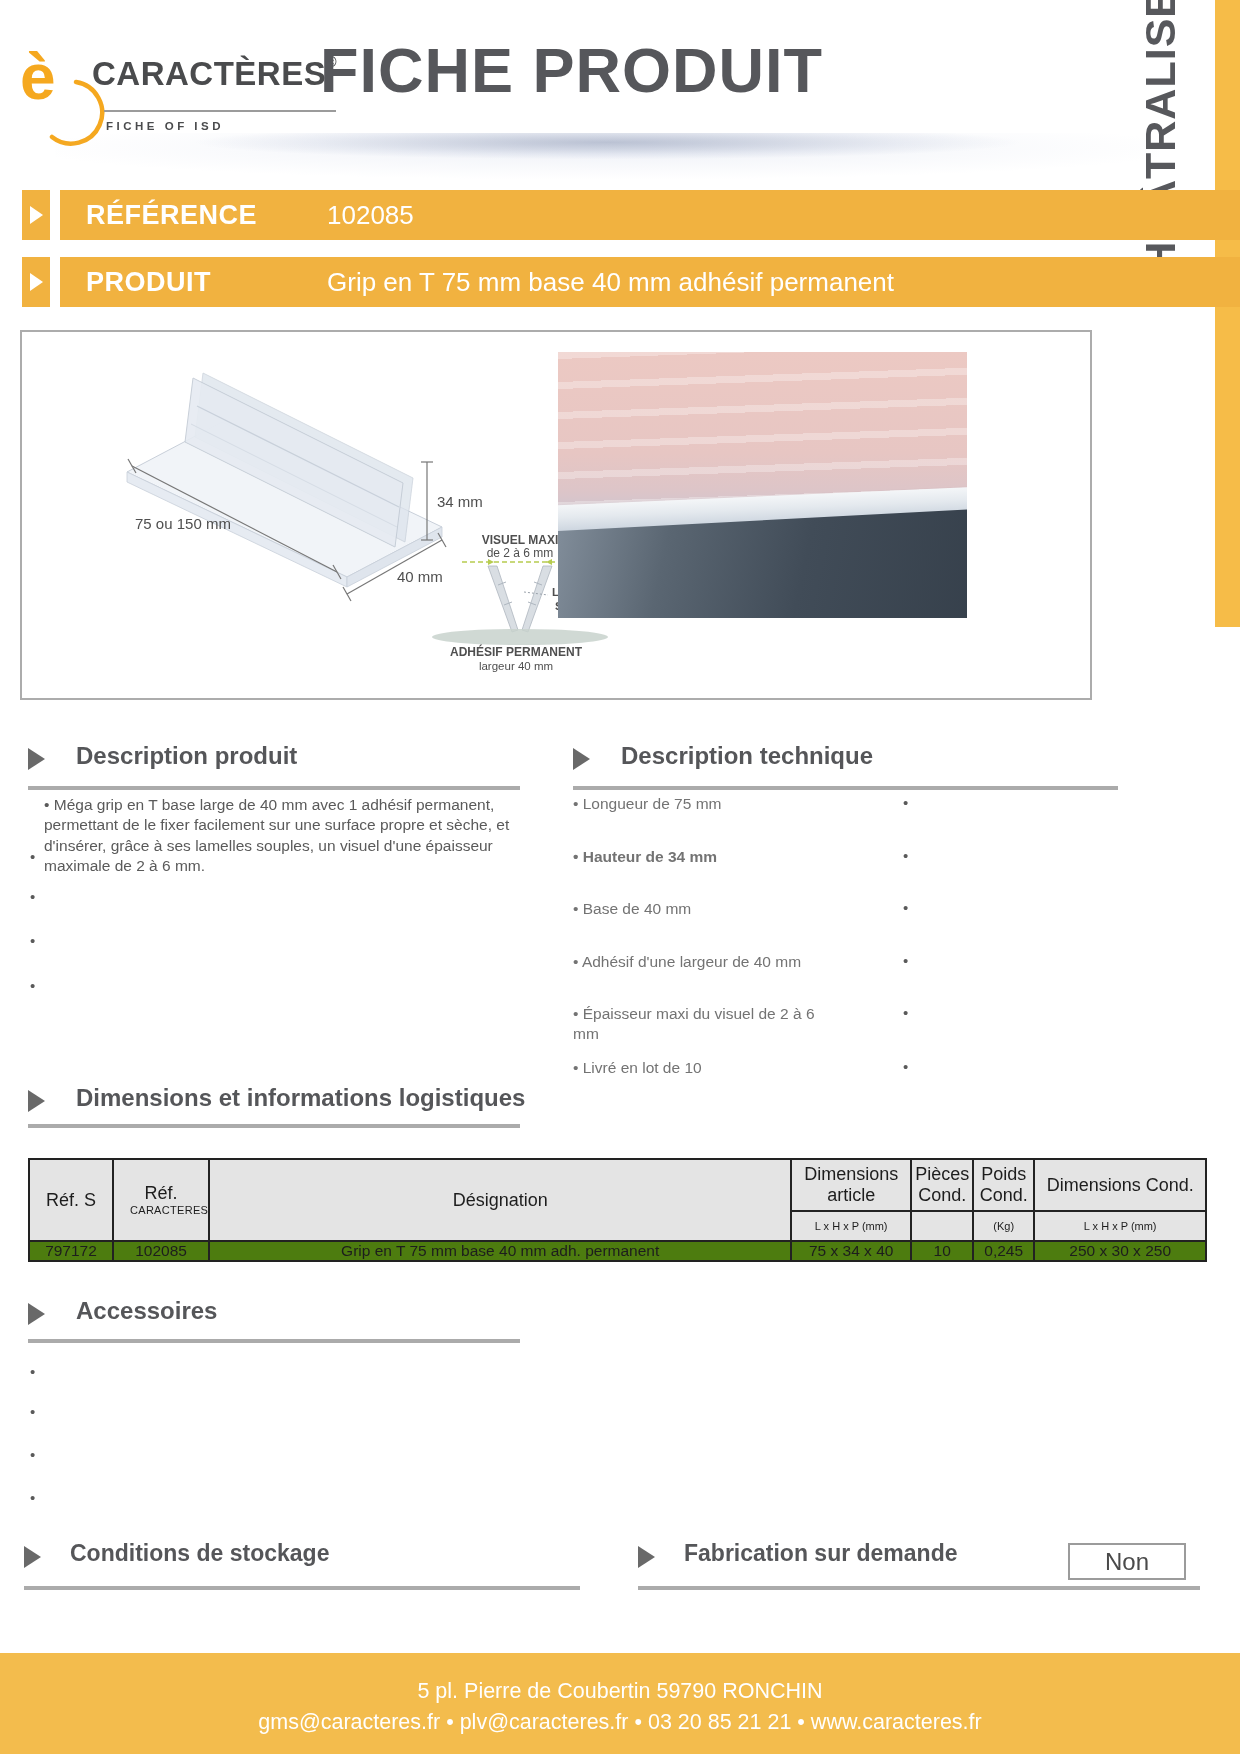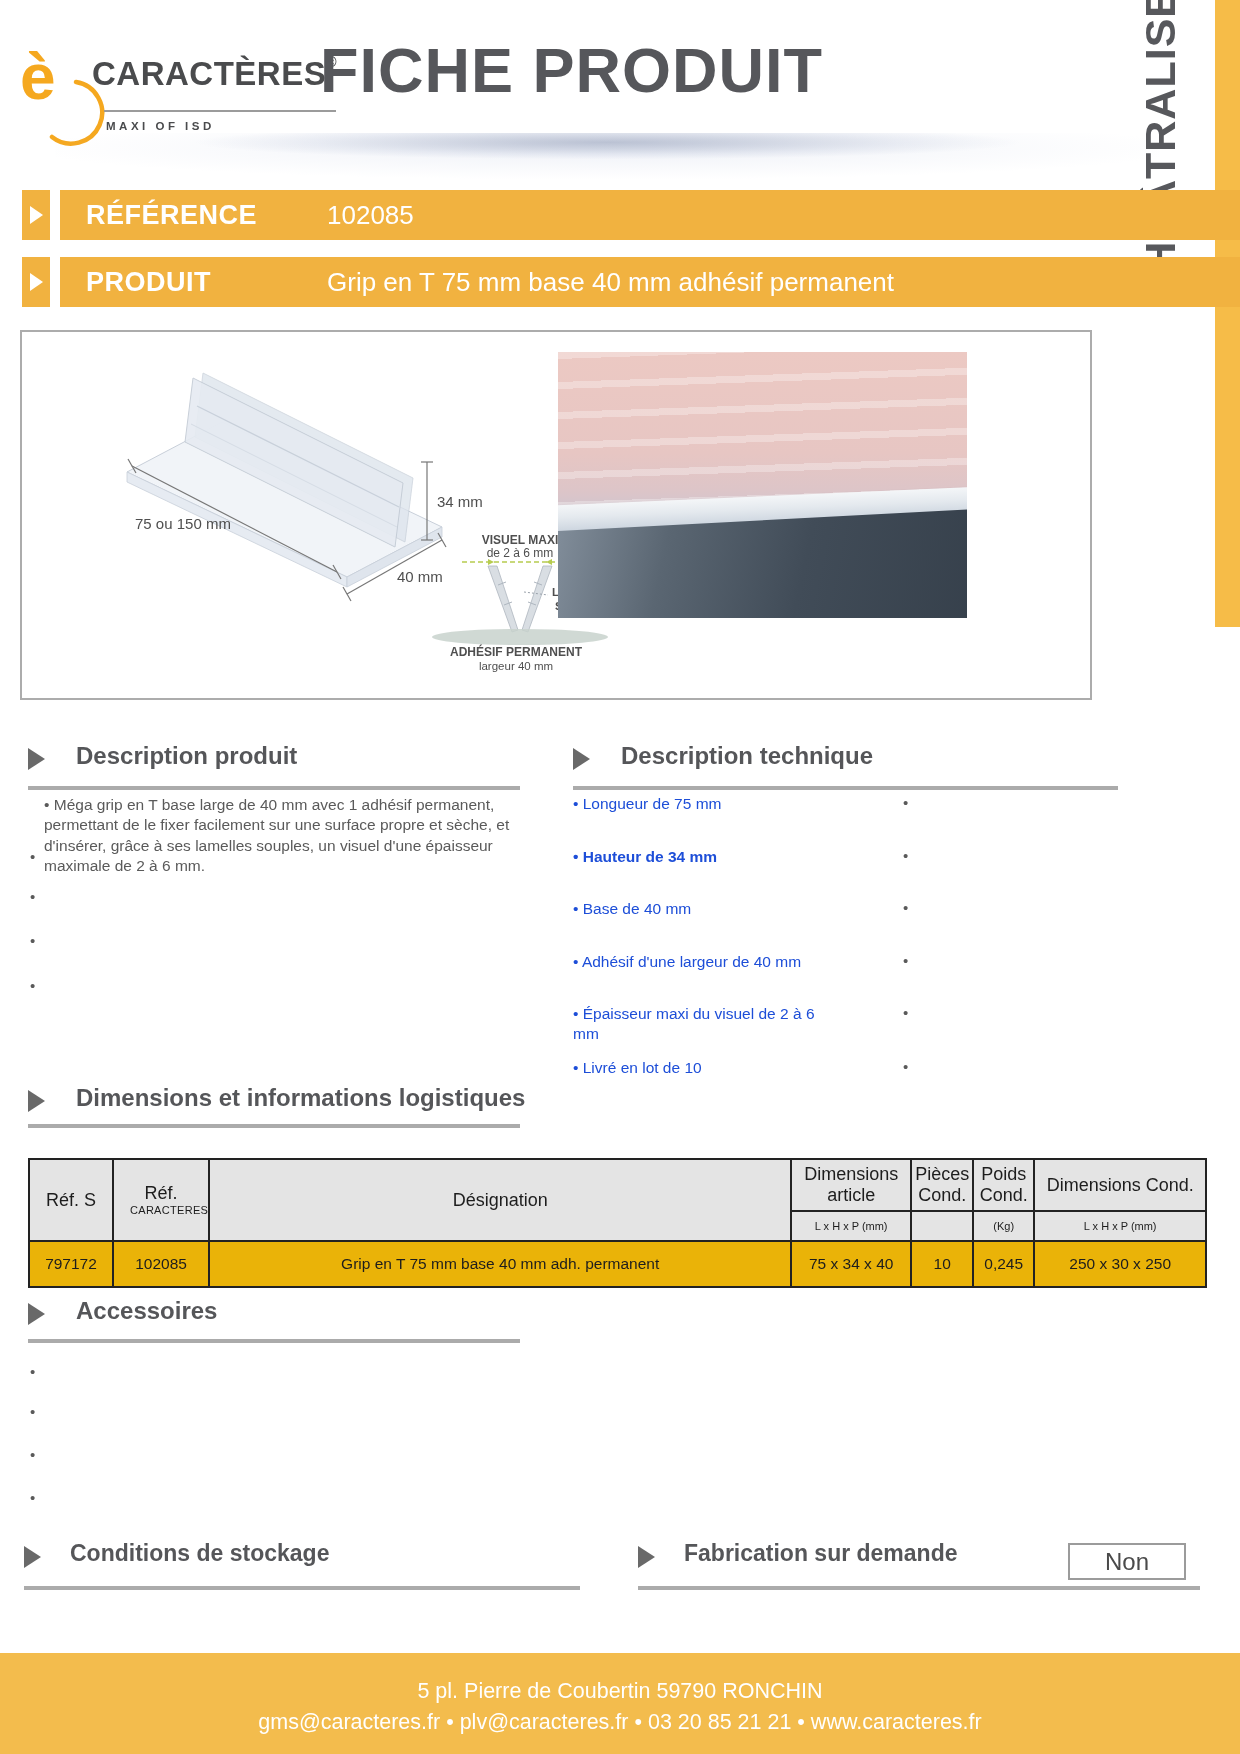--- a/index.html
+++ b/index.html
@@ -62,36 +62,36 @@
   .dp-head { left:76px; top:742px; }
   .dp-line { left:28px; top:786px; width:492px; }
   .dp-par { left:44px; top:795px; width:507px; font-size:15.5px; line-height:1.32; color:#5A5A5A; }
   .dot { font-size:15px; color:#5A5A5A; }
   .dp-b0 { left:30px; top:848px; } .dp-b1 { left:30px; top:888px; }
   .dp-b2 { left:30px; top:932px; } .dp-b3 { left:30px; top:977px; }
 
   .dt-tri { left:573px; top:748px; }
   .dt-head { left:621px; top:742px; }
   .dt-line { left:573px; top:786px; width:545px; }
-  .tech-item { position:absolute; left:573px; width:268px; font-size:15.5px; line-height:1.3; color:#1d4ed8; }
+  .tech-item { position:absolute; left:573px; width:268px; font-size:15.5px; line-height:1.3; color:#737373; }
   .t0 { top:794px; } .t1 { top:847px;font-weight:bold; } .t2 { top:899px; } .t3 { top:952px; } .t4 { top:1004px; } .t5 { top:1058px; }
   .tech-dot { position:absolute; left:903px; }
   .d0 { top:794px; } .d1 { top:847px; } .d2 { top:899px; } .d3 { top:952px; } .d4 { top:1004px; } .d5 { top:1058px; }
 
   .lg-tri { left:28px; top:1090px; }
   .lg-head { left:76px; top:1084px; }
   .lg-line { left:28px; top:1124px; width:492px; }
 
   
   .ltable { position:absolute; left:28px; top:1158px; border-collapse:collapse; table-layout:fixed; }
   .ltable td { border:2px solid #222222; text-align:center; color:#1D1D1D; vertical-align:middle; }
   .ltable tr.h1 td, .ltable tr.h2 td { background:#E4E4E4; }
   .ltable tr.h1 td { height:52px; font-size:18px; line-height:1.15; }
   .ltable tr.h2 td { height:30px; font-size:11px; }
-  .ltable tr.drow td { height:46px; font-size:15.5px; background:#eab308;margin-top:40px; }
+  .ltable tr.drow td { height:20px; font-size:15.5px; background:#4d7c0f;margin-top:40px; }
   .ltable .subsmall { font-size:11px; letter-spacing:0.3px;padding-left:16px; }
 
   
   .ac-tri { left:28px; top:1303px; }
   .ac-head { left:76px; top:1297px; }
   .ac-line { left:28px; top:1339px; width:492px; }
   .ac-b0 { left:30px; top:1363px; } .ac-b1 { left:30px; top:1403px; }
   .ac-b2 { left:30px; top:1446px; } .ac-b3 { left:30px; top:1489px; }
 
   
@@ -113,21 +113,21 @@
 <body>
 
 <div class="page">
 
   <svg class="abs logo-arc" width="100" height="110" viewBox="0 0 100 110">
     <path d="M 62 44 A 31 31 0 1 1 38 99" fill="none" stroke="#F5A81F" stroke-width="4.5" stroke-linecap="round"></path>
   </svg>
   <div class="abs logo-letter">è</div>
   <div class="abs brand-name"><span>CARACTÈRES</span><span class="brand-copy">©</span></div>
   <div class="abs brand-underline"></div>
-  <div class="abs brand-tagline">MAXI OF ISD</div>
+  <div class="abs brand-tagline">FICHE OF ISD</div>
   <div class="abs page-title">FICHE PRODUIT</div>
   <div class="abs swoosh"></div>
 
   <div class="abs side-bar"></div>
   <div class="abs side-text">THÉÂTRALISER</div>
 
   <div class="abs arrow-box ref-arrow">
       <span class="wtri"></span>
     </div>
   <div class="abs banner ref-banner">

